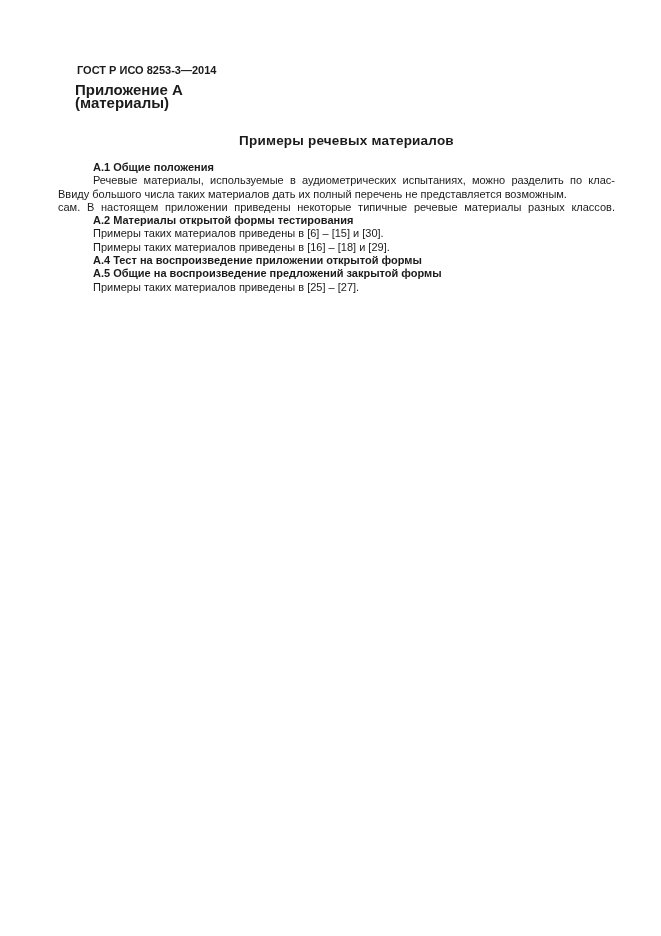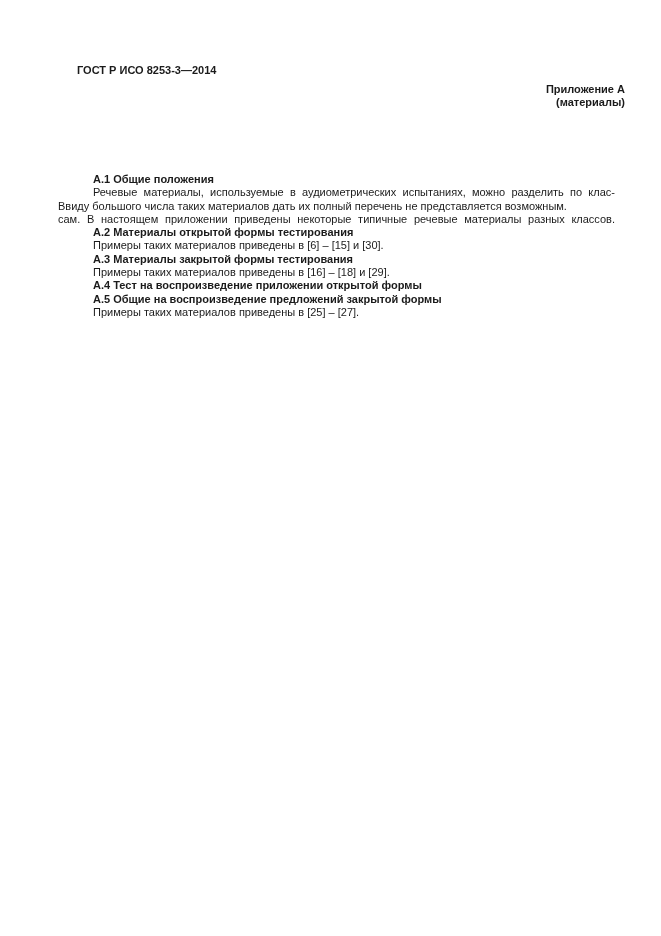--- a/index.html
+++ b/index.html
@@ -19,25 +19,25 @@
   .running-header {
     position: absolute;
     left: 77px;
     top: 64px;
     font-size: 11px;
     font-weight: bold;
     white-space: nowrap;
   }
   .annex-block {
     position: absolute;
-    left: 86px;
+    left: 75px;
     top: 83px;
     width: 539px;
-    text-align: right;
-    font-size: 11px;
+    text-align: left;
+    font-size: 15px;
     font-weight: bold;
     line-height: 13.4px;
   }
   .doc-title {
     position: absolute;
     left: 77px;
     top: 133px;
     width: 539px;
     margin: 0;
     text-align: center;
@@ -45,21 +45,20 @@
     font-weight: bold;
     letter-spacing: 0.2px;
   }
   .content {
     position: absolute;
     left: 58px;
     top: 161px;
     width: 557px;
     font-size: 11px;
     line-height: 13.3px;
-    margin-top: 12px;
   }
   .line {
     min-height: 13.3px;
   }
   .line.heading {
     font-weight: bold;
   }
   .line.indent {
     padding-left: 35px;
   }
@@ -79,29 +78,29 @@
 
 <div class="page">
 
   <div class="running-header">ГОСТ Р ИСО 8253-3—2014</div>
 
   <div class="annex-block">
     <div>Приложение А</div>
     <div>(материалы)</div>
   </div>
 
+  <h1 class="doc-title">Примеры речевых материалов</h1>
 
   <div class="content" id="content">
       <div class="line heading indent">А.1 Общие положения</div>
       <div class="line indent justify">Речевые материалы, используемые в аудиометрических испытаниях, можно разделить по клас-</div>
       <div class="line">Ввиду большого числа таких материалов дать их полный перечень не представляется возможным.</div>
       <div class="line justify">сам. В настоящем приложении приведены некоторые типичные речевые материалы разных классов.</div>
       <div class="line heading indent">А.2 Материалы открытой формы тестирования</div>
       <div class="line indent">Примеры таких материалов приведены в [6] – [15] и [30].</div>
-      <div class="line heading indent">А.3 Материалы закрытой формы тестирования</div>
       <div class="line indent">Примеры таких материалов приведены в [16] – [18] и [29].</div>
       <div class="line heading indent">А.4 Тест на воспроизведение приложении открытой формы</div>
       <div class="line heading indent">А.5 Общие на воспроизведение предложений закрытой формы</div>
       <div class="line indent">Примеры таких материалов приведены в [25] – [27].</div>
     </div>
 
   <div class="page-number">18</div>
 
 </div>
 

